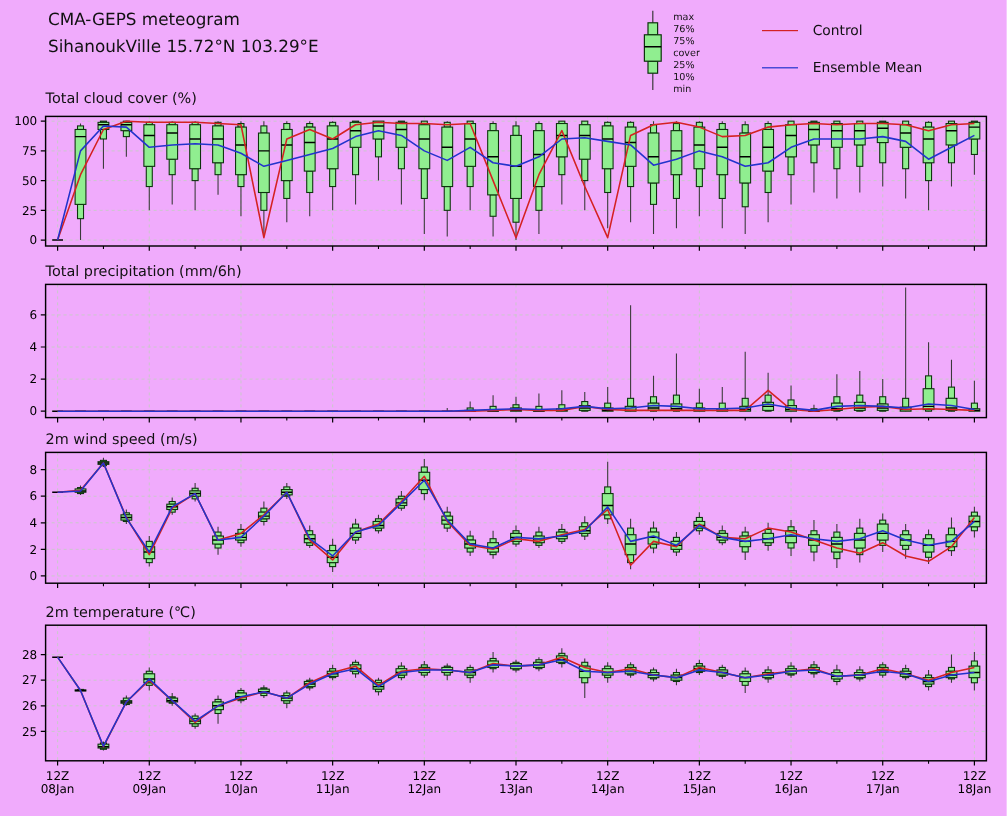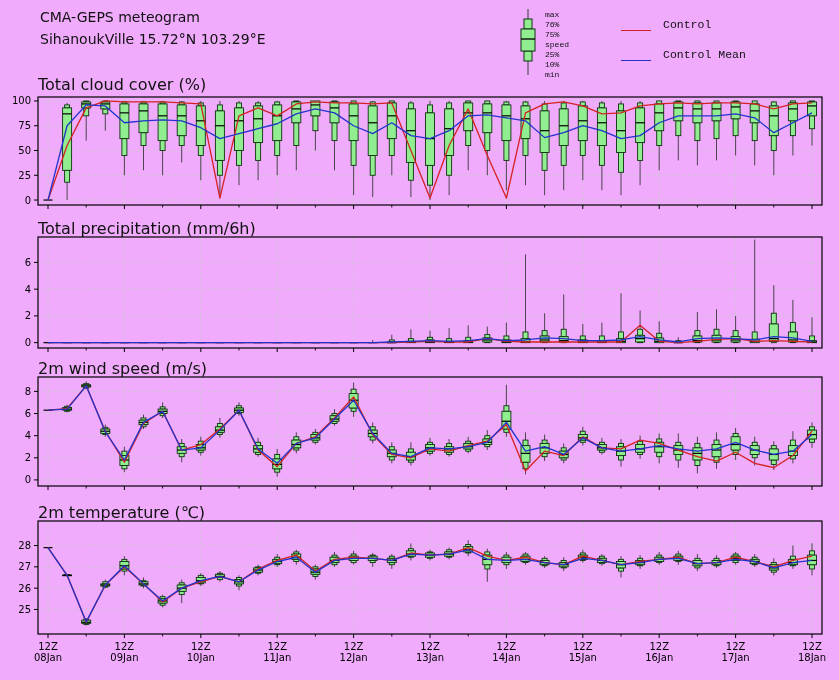--- a/index.html
+++ b/index.html
@@ -1,25 +1,25 @@
 <!DOCTYPE html>
 <html><head>
 <meta charset="utf-8">
 <style>
   html,body{margin:0;padding:0;background:#fff;}
   .page{position:relative;width:839px;height:680px;background:#f0abfc;overflow:hidden;
         font-family:"DejaVu Sans","Liberation Sans",sans-serif;color:#111;}
   .header{position:absolute;left:40px;top:6px;}
   .header div{font-size:14px;line-height:22px;white-space:nowrap;}
-  .legend{position:absolute;left:516px;top:6px;display:flex;align-items:flex-start;font-family:Liberation Mono, monospace;}
+  .legend{position:absolute;left:532px;top:6px;display:flex;align-items:flex-start;}
   .legend-stats{margin-left:3px;font-size:8px;line-height:10px;padding-top:4px;}
   .legend-lines{margin-left:52px;padding-top:12px;}
-  .legend-entry{display:flex;align-items:flex-end;margin-bottom:17px;font-size:11.5px;}
+  .legend-entry{display:flex;align-items:center;margin-bottom:17px;font-size:11.5px;}
   .swatch{display:inline-block;width:30px;height:0;border-top:1.6px solid #000;margin-right:12px;}
-  .panel-title{position:absolute;left:38px;font-size:16px;white-space:nowrap;}
+  .panel-title{position:absolute;left:38px;font-size:12px;white-space:nowrap;}
   .panel-svg{position:absolute;left:0;}
   #title-1{top:75px;} #title-2{top:219px;} #title-3{top:359px;} #title-4{top:503px;}
   #svg-1{top:91px;}  #svg-2{top:234px;} #svg-3{top:374px;} #svg-4{top:518px;}
 </style>
 </head>
 <body>
 
 <div class="page">
 
   <div class="header">
@@ -32,33 +32,33 @@
         <line x1="12" y1="3" x2="12" y2="69" stroke="#3a3a3a" stroke-width="1"></line>
         <rect x="8" y="13" width="8" height="10" fill="#90ee90" stroke="#0d330d" stroke-width="1"></rect>
         <rect x="8" y="45" width="8" height="10" fill="#90ee90" stroke="#0d330d" stroke-width="1"></rect>
         <rect x="5" y="23" width="14" height="22" fill="#90ee90" stroke="#0d330d" stroke-width="1"></rect>
         <line x1="5" y1="33" x2="19" y2="33" stroke="#000" stroke-width="1.3"></line>
       </svg>
     <div class="legend-stats">
       <div>max</div>
       <div>76%</div>
       <div>75%</div>
-      <div>speed</div>
+      <div>cover</div>
       <div>25%</div>
       <div>10%</div>
       <div>min</div>
     </div>
     <div class="legend-lines">
       <div class="legend-entry">
         <span class="swatch" id="swatch-control" style="border-top-color: rgb(212, 34, 34);"></span>
         <span>Control</span>
       </div>
       <div class="legend-entry">
         <span class="swatch" id="swatch-ensemble" style="border-top-color: rgb(34, 51, 204);"></span>
-        <span>Control Mean</span>
+        <span>Ensemble Mean</span>
       </div>
     </div>
   </div>
 
   <div class="panel-title" id="title-1">Total cloud cover (%)</div>
   <svg class="panel-svg" id="svg-1" width="839" height="122">
       <line x1="38" y1="109.04587155963303" x2="822" y2="109.04587155963303" stroke="#c9c9c9" stroke-width="0.8" stroke-dasharray="2.5,2.5"></line>
       <line x1="38" y1="84.27522935779817" x2="822" y2="84.27522935779817" stroke="#c9c9c9" stroke-width="0.8" stroke-dasharray="2.5,2.5"></line>
       <line x1="38" y1="59.50458715596331" x2="822" y2="59.50458715596331" stroke="#c9c9c9" stroke-width="0.8" stroke-dasharray="2.5,2.5"></line>
       <line x1="38" y1="34.73394495412843" x2="822" y2="34.73394495412843" stroke="#c9c9c9" stroke-width="0.8" stroke-dasharray="2.5,2.5"></line>

